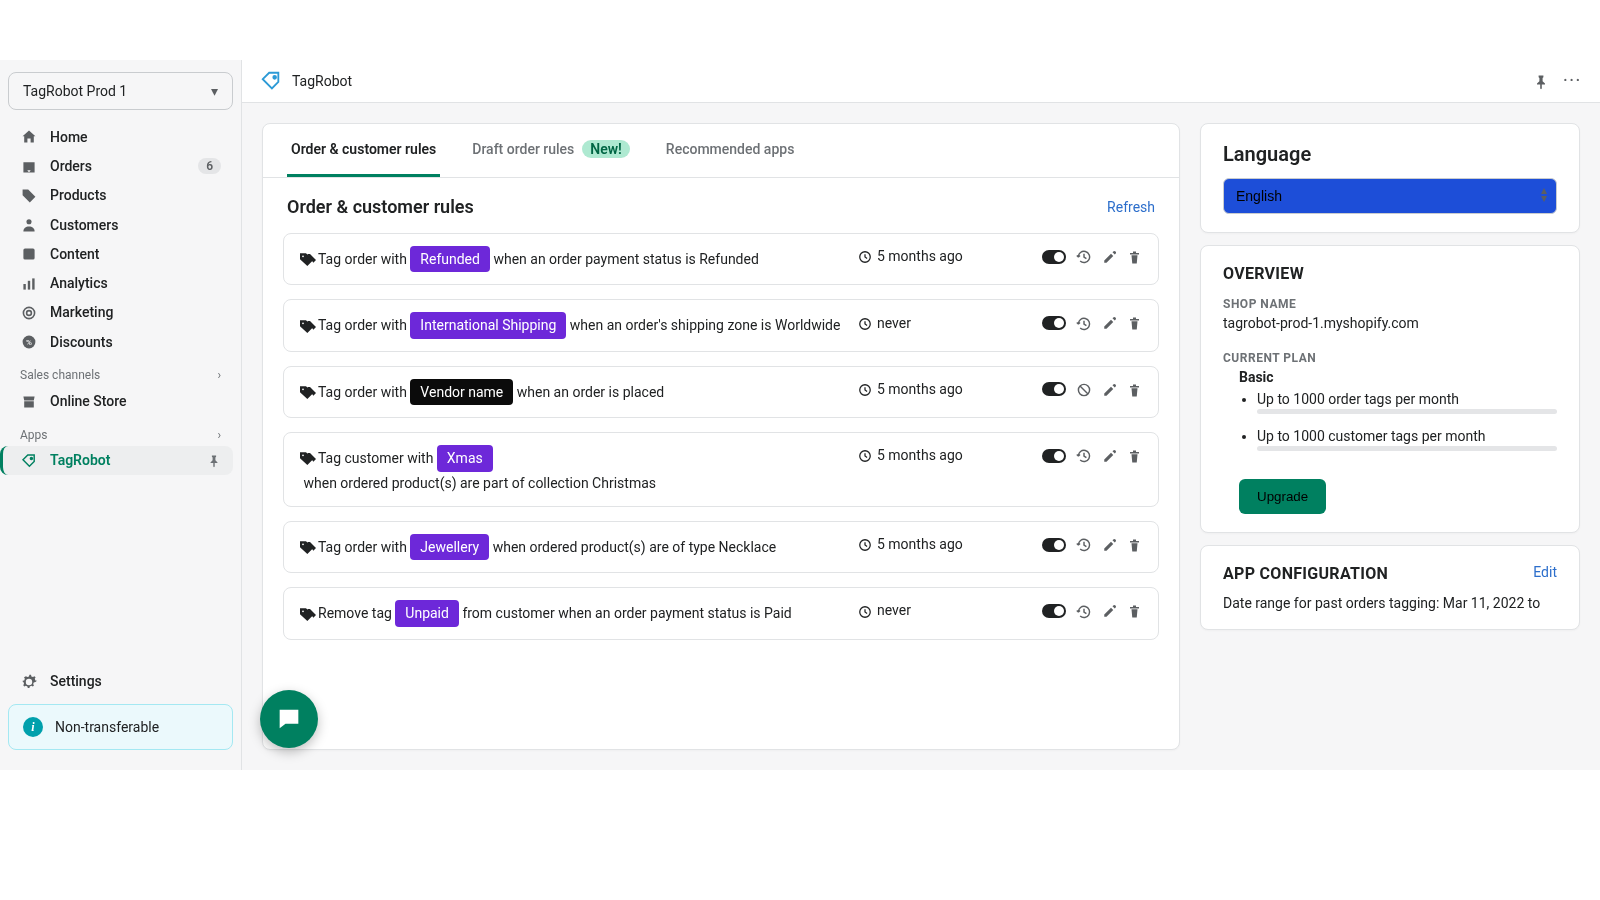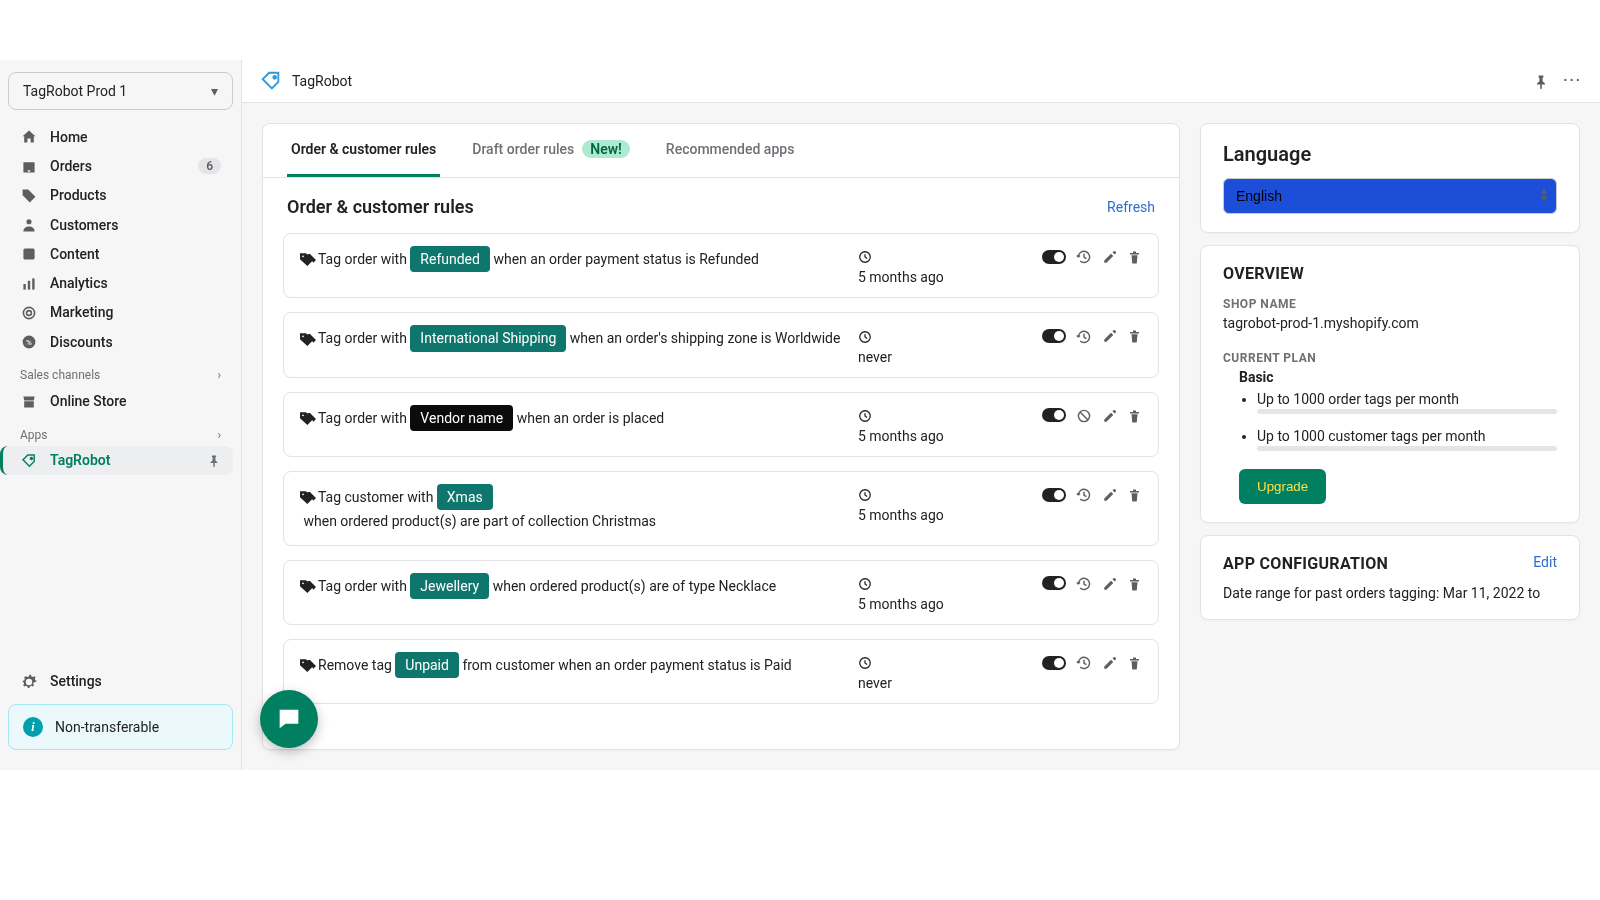--- a/index.html
+++ b/index.html
@@ -32,40 +32,40 @@
 .tab .new { background: #aee9d1; color: #006644; border-radius: 10px; padding: 1px 8px; font-size: 14px; font-weight: 600; }
 .rules-head { display: flex; justify-content: space-between; align-items: center; padding: 18px 24px 10px; }
 .rules-head h2 { font-size: 18px; font-weight: 600; }
 .refresh { color: #2c6ecb; cursor: pointer; }
 .rule-list { padding: 6px 20px 20px; display: flex; flex-direction: column; gap: 14px; }
 .rule { border: 1px solid #e1e3e5; border-radius: 8px; padding: 12px 16px; display: flex; gap: 14px; align-items: flex-start; }
 .rule-text { flex: 1.3; line-height: 1.6; display: flex; flex-wrap: wrap; align-items: center; gap: 0; }
 .rule-text .tagicon { margin-right: 2px; color: #202223; }
 .rule-text .seg { white-space: pre; }
 .tag { display: inline-block; padding: 2px 10px; border-radius: 4px; color: #fff; font-weight: 400; }
-.tag.teal { background: #0f766e; }
+.tag.teal { background: #6d28d9; }
 .tag.black { background: #0b0b0b; }
-.rule-time { width: 170px; color: #202223; display: flex; align-items: flex-start; gap: 5px; padding-top: 2px; flex-direction: column; }
+.rule-time { width: 170px; color: #202223; display: flex; align-items: center; gap: 5px; padding-top: 2px; }
 .rule-actions { display: flex; gap: 10px; align-items: center; color: #5c5f62; padding-top: 2px; }
 .rule-actions .ic { cursor: pointer; }
 .toggle { width: 24px; height: 14px; border-radius: 8px; background: #202223; position: relative; display: inline-block; }
 .toggle::after { content: ''; position: absolute; right: 2px; top: 2px; width: 10px; height: 10px; background: #fff; border-radius: 50%; }
 .side-card { padding: 18px 22px; }
 .side-card h2 { font-size: 20px; font-weight: 600; margin-bottom: 12px; }
 .side-card h3 { font-size: 16px; font-weight: 700; margin-bottom: 14px; letter-spacing: 0.3px; }
 .select-wrap { position: relative; }
 .select { width: 100%; border: 1px solid #c9cccf; border-radius: 6px; padding: 9px 12px; font-size: 14px; appearance: none; background: #1d4ed8; }
 .select-arrows { position: absolute; right: 10px; top: 8px; font-size: 12px; color: #5c5f62; pointer-events: none; line-height: 8px; }
 .ov-label { font-size: 12px; font-weight: 700; color: #6d7175; letter-spacing: 0.5px; margin-bottom: 4px; }
 .ov-value { font-size: 14px; margin-bottom: 20px; }
 .plan-name { font-weight: 700; margin: 4px 0 6px 16px; }
 .plan-list { list-style: disc; padding-left: 34px; }
 .plan-list li { margin-bottom: 4px; }
 .bar { height: 5px; background: #e4e5e7; border-radius: 3px; margin: 2px 0 14px; }
-.upgrade { background: #008060; color: #fde047; border: none; border-radius: 6px; padding: 10px 18px; font-weight: 500; cursor: pointer; margin-left: 16px; margin-top: 4px; }
+.upgrade { background: #008060; color: #000000; border: none; border-radius: 6px; padding: 10px 18px; font-weight: 500; cursor: pointer; margin-left: 16px; margin-top: 14px; }
 .appcfg-head { display: flex; justify-content: space-between; margin-bottom: 12px; }
 .edit-link { color: #2c6ecb; cursor: pointer; font-weight: 400; }
 .chat-fab { position: absolute; left: 260px; top: 690px; width: 58px; height: 58px; border-radius: 50%; background: #008060; display: flex; align-items: center; justify-content: center; color: #fff; box-shadow: 0 4px 12px rgba(0,0,0,0.25); cursor: pointer; }
 svg { display: inline-block; vertical-align: middle; }
 </style>
 </head>
 <body>
 
 <div class="app">
 

